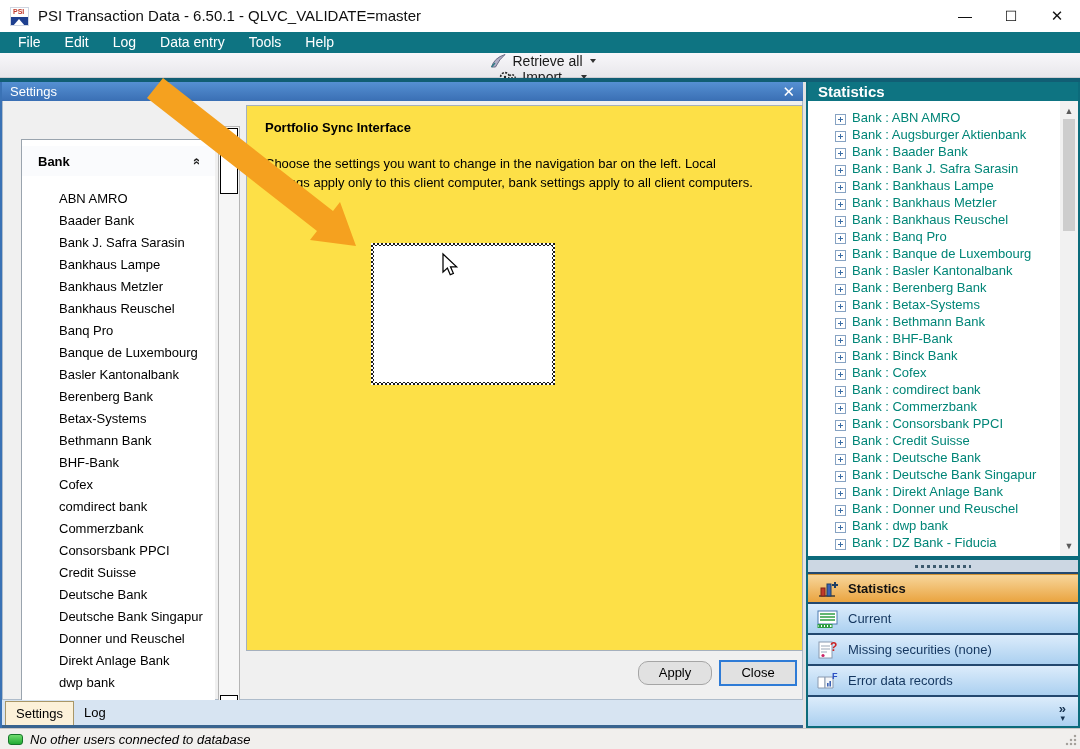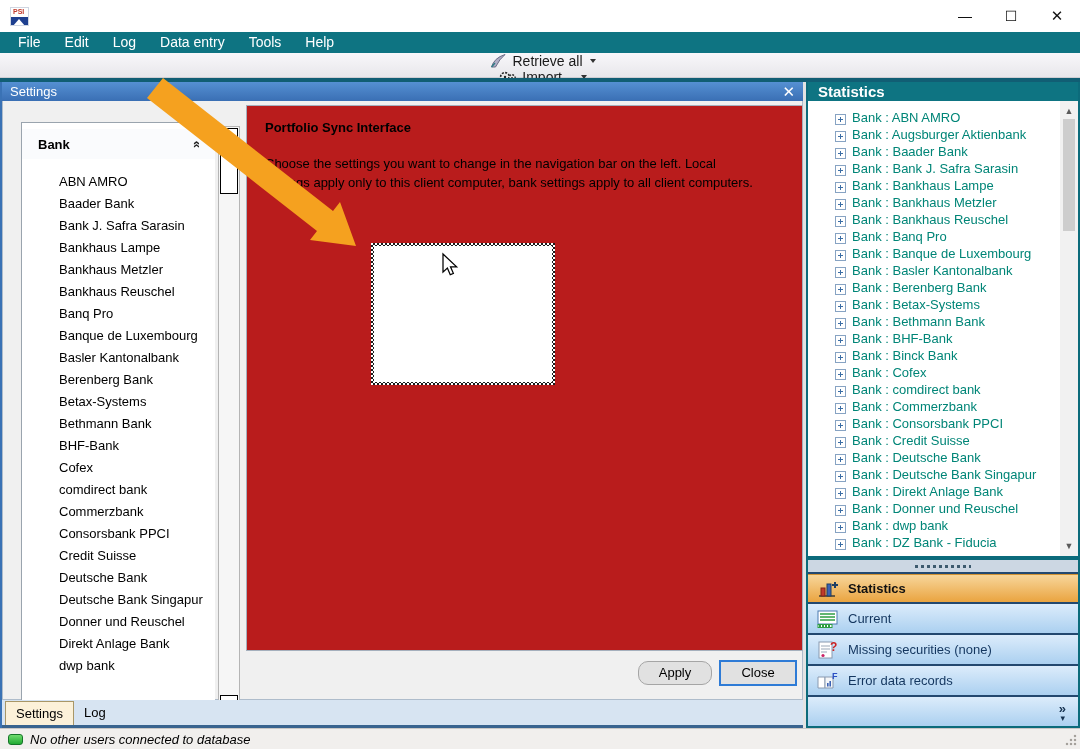--- a/index.html
+++ b/index.html
@@ -45,40 +45,40 @@
   .settings-dock { position:absolute; left:0; top:82px; width:803px; height:646px; background:#f0f0f0;
                    border-left:2px solid #3a72b5; }
   .settings-header { position:absolute; left:0; top:0; width:801px; height:19px;
                      background:linear-gradient(#5590d3,#3a6fb4); color:#fff; font-size:13px;
                      display:flex; align-items:center; padding:0 8px; }
   .settings-header .spacer { flex:1; }
   .settings-header .close-x { font-size:15px; line-height:15px; color:#fff; }
   .settings-body { position:absolute; left:0; top:19px; width:801px; height:599px; background:#f0f0f0;
                    border:1px solid #aebccb; border-top:none; }
 
-  .nav-list { position:absolute; left:18px; top:21px; width:194px; height:588px; background:#fff;
+  .nav-list { position:absolute; left:18px; top:38px; width:194px; height:588px; background:#fff;
               border:1px solid #9aa4ae; border-right:none; overflow:hidden;text-decoration:underline; }
   .nav-group-header { position:absolute; left:0; top:6px; width:100%; height:30px; background:#fafbfd;
                       font-size:13px; font-weight:bold; color:#000; display:flex; align-items:center; padding:0 16px; }
   .nav-group-header .spacer { flex:1; }
   .collapse-chevron { display:inline-block; transform:rotate(-90deg); font-weight:bold; font-size:13px; color:#222; }
   .nav-items { position:absolute; left:0; top:42px; width:100%; bottom:0; overflow:hidden; padding-top:6px; }
   .nav-item { height:22px; line-height:22px; font-size:13px; color:#000; padding-left:37px; white-space:nowrap; }
 
   
   .classic-sb { position:absolute; left:215px; top:25px; width:22px; height:590px; background:#f6f6f6;
                 border:1px solid #b5b5b5; }
   .csb-btn { position:absolute; left:1px; width:18px; height:19px; background:#fff; border:1px solid #000;
              display:flex; align-items:center; justify-content:center; font-size:9px; color:#000; }
   .csb-up { top:1px; }
   .csb-down { bottom:1px; }
   .csb-thumb { position:absolute; left:1px; top:20px; width:18px; height:47px; background:#fff; border:1px solid #000; }
 
   
-  .content-panel { position:absolute; left:243px; top:4px; width:557px; height:546px; background:#b91c1c;
+  .content-panel { position:absolute; left:243px; top:4px; width:557px; height:546px; background:#fde047;
                    border:1px solid #a5b0bd; }
   .content-title { position:absolute; left:18px; top:14px; font-size:13px; font-weight:bold; color:#000; }
   .content-desc { position:absolute; left:18px; top:48px; width:525px; font-size:13px; color:#000; line-height:19px; }
 
   .ants { position:absolute; left:124px; top:137px; width:184px; height:142px;
           background:repeating-conic-gradient(#1b1b1b 0% 25%, #ffffff 25% 50%); background-size:4px 4px; }
   .ants .inner { position:absolute; inset:3px; background:#fff; }
 
   .btn { position:absolute; height:24px; font-size:13px; color:#000; background:#e1e1e1;
          border:1px solid #a5a5a5; text-align:center; line-height:22px; }
@@ -149,20 +149,21 @@
 </head>
 <body>
 
 <div id="app">
 
   <div class="titlebar">
     <div class="app-logo">
       <span class="psi-txt">PSI</span>
       <span class="psi-wave"></span>
     </div>
+    <span class="title">PSI Transaction Data - 6.50.1 - QLVC_VALIDATE=master</span>
     <div class="win-controls">
       <div class="win-btn">—</div>
       <div class="win-btn">☐</div>
       <div class="win-btn close">✕</div>
     </div>
   </div>
 
   <div class="menubar" id="menubar">
       <div class="menu-item">File</div>
       <div class="menu-item">Edit</div>

